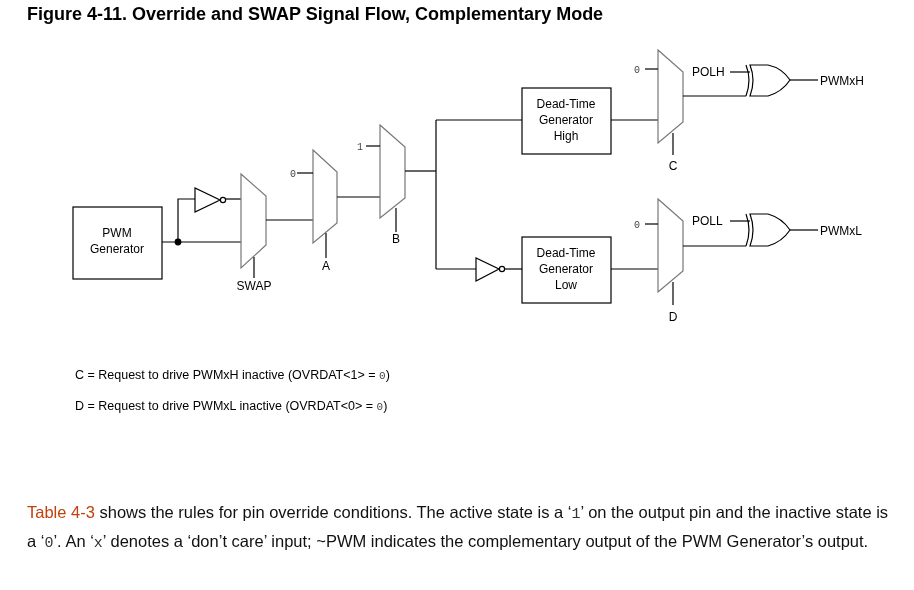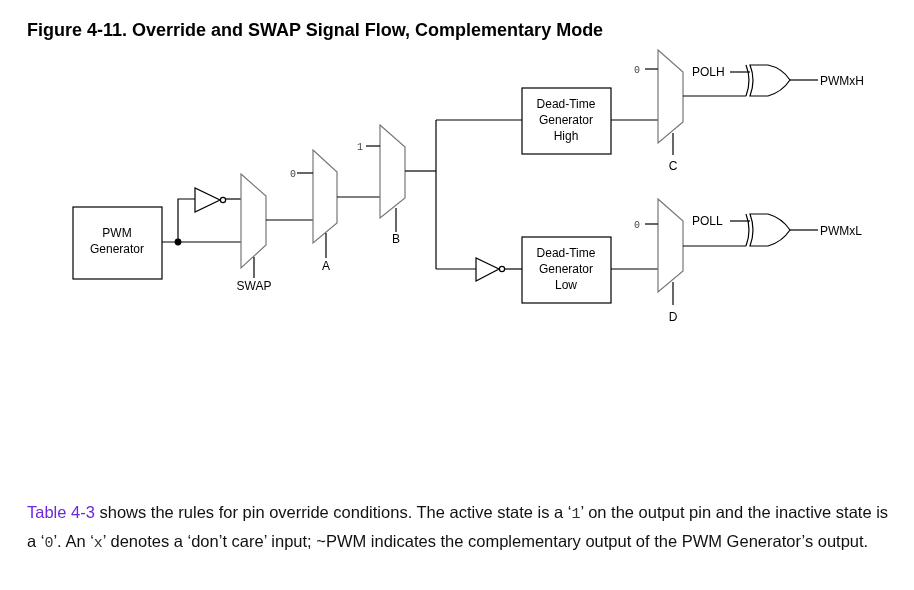--- a/index.html
+++ b/index.html
@@ -1,27 +1,27 @@
 <!DOCTYPE html>
 <html><head>
 <meta charset="utf-8">
 <style>
   html, body { margin: 0; padding: 0; background: #ffffff; }
   body { width: 914px; height: 590px; position: relative; overflow: hidden;
          font-family: "Liberation Sans", sans-serif; color: #000; }
-  .fig-title { position: absolute; left: 27px; top: 20px; font-size: 18px; font-weight: bold;
+  .fig-title { position: absolute; left: 27px; top: 4px; font-size: 18px; font-weight: bold;
                letter-spacing: 0px; white-space: nowrap; }
   svg#diagram { position: absolute; left: 0; top: 0; }
   svg text { font-family: "Liberation Sans", sans-serif; fill: #000; }
   svg .lbl { font-size: 12px; }
   svg .small { font-size: 10px; fill: #444; font-family: "Liberation Mono", monospace; }
   .legend { position: absolute; left: 75px; top: 360px; font-size: 12.5px; line-height: 30px; }
   .legend .mono { font-family: "Liberation Mono", monospace; font-size: 11px; color: #444; }
   .para { position: absolute; left: 27px; top: 499px; width: 870px; font-size: 16.5px; line-height: 26px; color: #111; }
-  .para .link { color: #6d28d9; }
+  .para .link { color: #c2410c; }
   .para .mono { font-family: "Liberation Mono", monospace; font-size: 15px; color: #333; }
 </style>
 </head>
 <body>
 
 <div class="fig-title">Figure 4-11.  Override and SWAP Signal Flow, Complementary Mode</div>
 
 <svg id="diagram" width="914" height="490" viewBox="0 0 914 490">
   <g stroke="#000" stroke-width="1.2" fill="none">
 
@@ -104,15 +104,17 @@
   <text class="lbl" x="692" y="225">POLL</text>
   <text class="lbl" x="820" y="85">PWMxH</text>
   <text class="lbl" x="820" y="235">PWMxL</text>
   <text class="small" x="290" y="177">0</text>
   <text class="small" x="357" y="150">1</text>
   <text class="small" x="634" y="73">0</text>
   <text class="small" x="634" y="228">0</text>
 </svg>
 
 <div class="legend">
+  <div><span>C = Request to drive PWMxH inactive (OVRDAT&lt;1&gt; = </span><span class="mono">0</span><span>)</span></div>
+  <div><span>D = Request to drive PWMxL inactive (OVRDAT&lt;0&gt; = </span><span class="mono">0</span><span>)</span></div>
 </div>
 
 <div class="para"><span class="link">Table 4-3</span><span> shows the rules for pin override conditions. The active state is a ‘</span><span class="mono">1</span><span>’ on the output pin and the inactive state is a ‘</span><span class="mono">0</span><span>’. An ‘</span><span class="mono">x</span><span>’ denotes a ‘don’t care’ input; ~PWM indicates the complementary output of the PWM Generator’s output.</span></div>
 
 </body></html>

